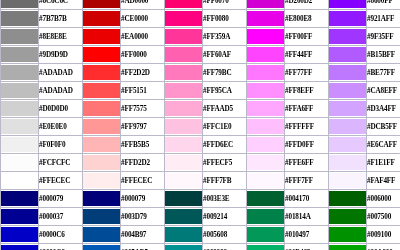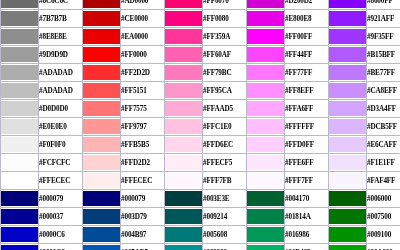--- a/index.html
+++ b/index.html
@@ -354,21 +354,21 @@
           <span class="swatch" style="background-color: rgb(0, 75, 151);"></span>
         </td>
         <td class="label-cell">#004B97</td>
         <td class="swatch-cell">
           <span class="swatch" style="background-color: rgb(0, 121, 121);"></span>
         </td>
         <td class="label-cell">#005608</td>
         <td class="swatch-cell">
           <span class="swatch" style="background-color: rgb(1, 152, 88);"></span>
         </td>
-        <td class="label-cell">#016986</td>
+        <td class="label-cell">#010497</td>
         <td class="swatch-cell">
           <span class="swatch" style="background-color: rgb(0, 145, 0);"></span>
         </td>
         <td class="label-cell">#009100</td>
       </tr>
       <tr>
         <td class="swatch-cell">
           <span class="swatch" style="background-color: rgb(0, 0, 198);"></span>
         </td>
         <td class="label-cell">#0000C6</td>

